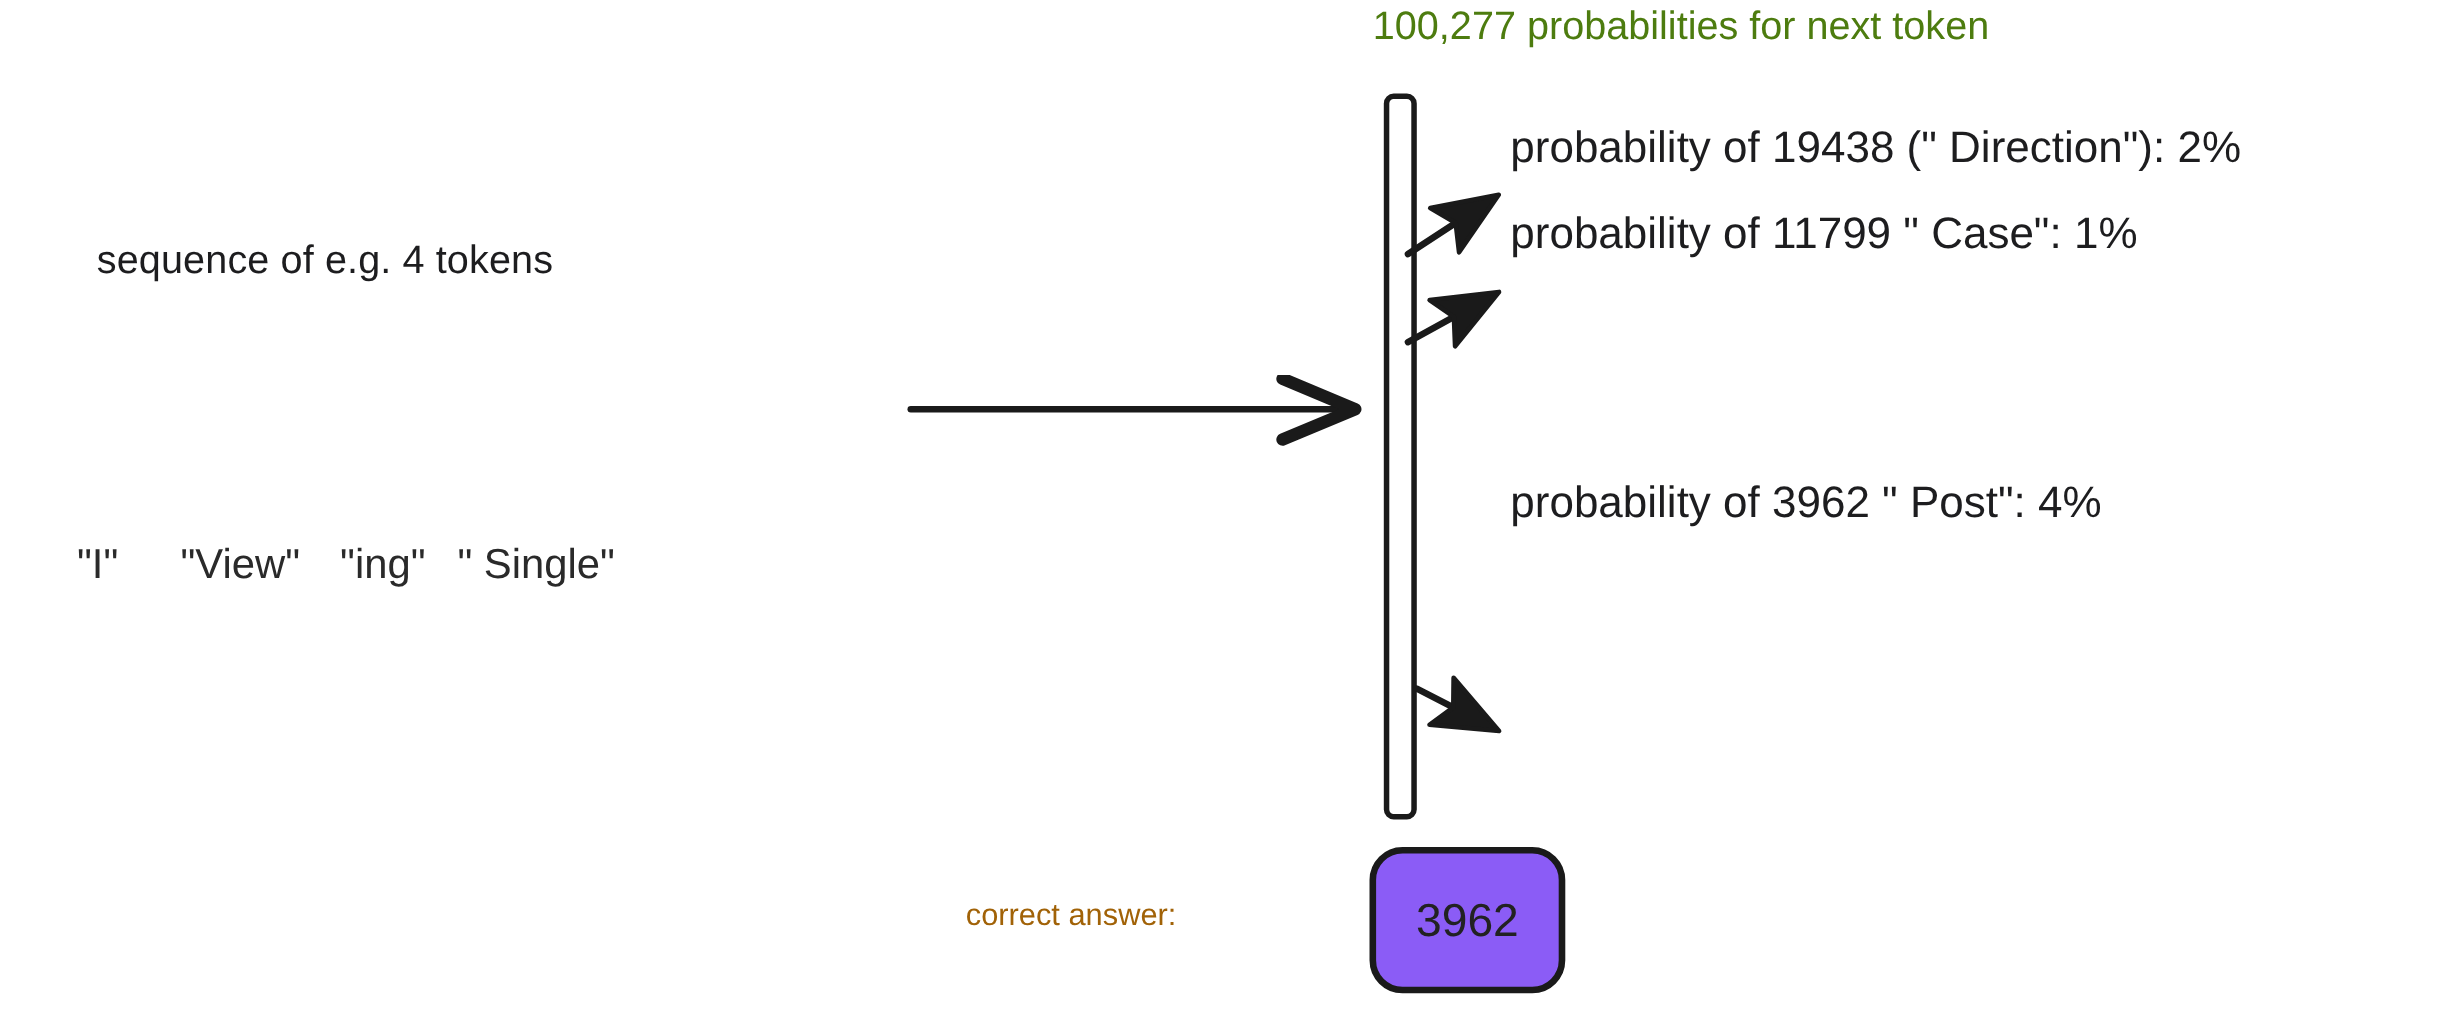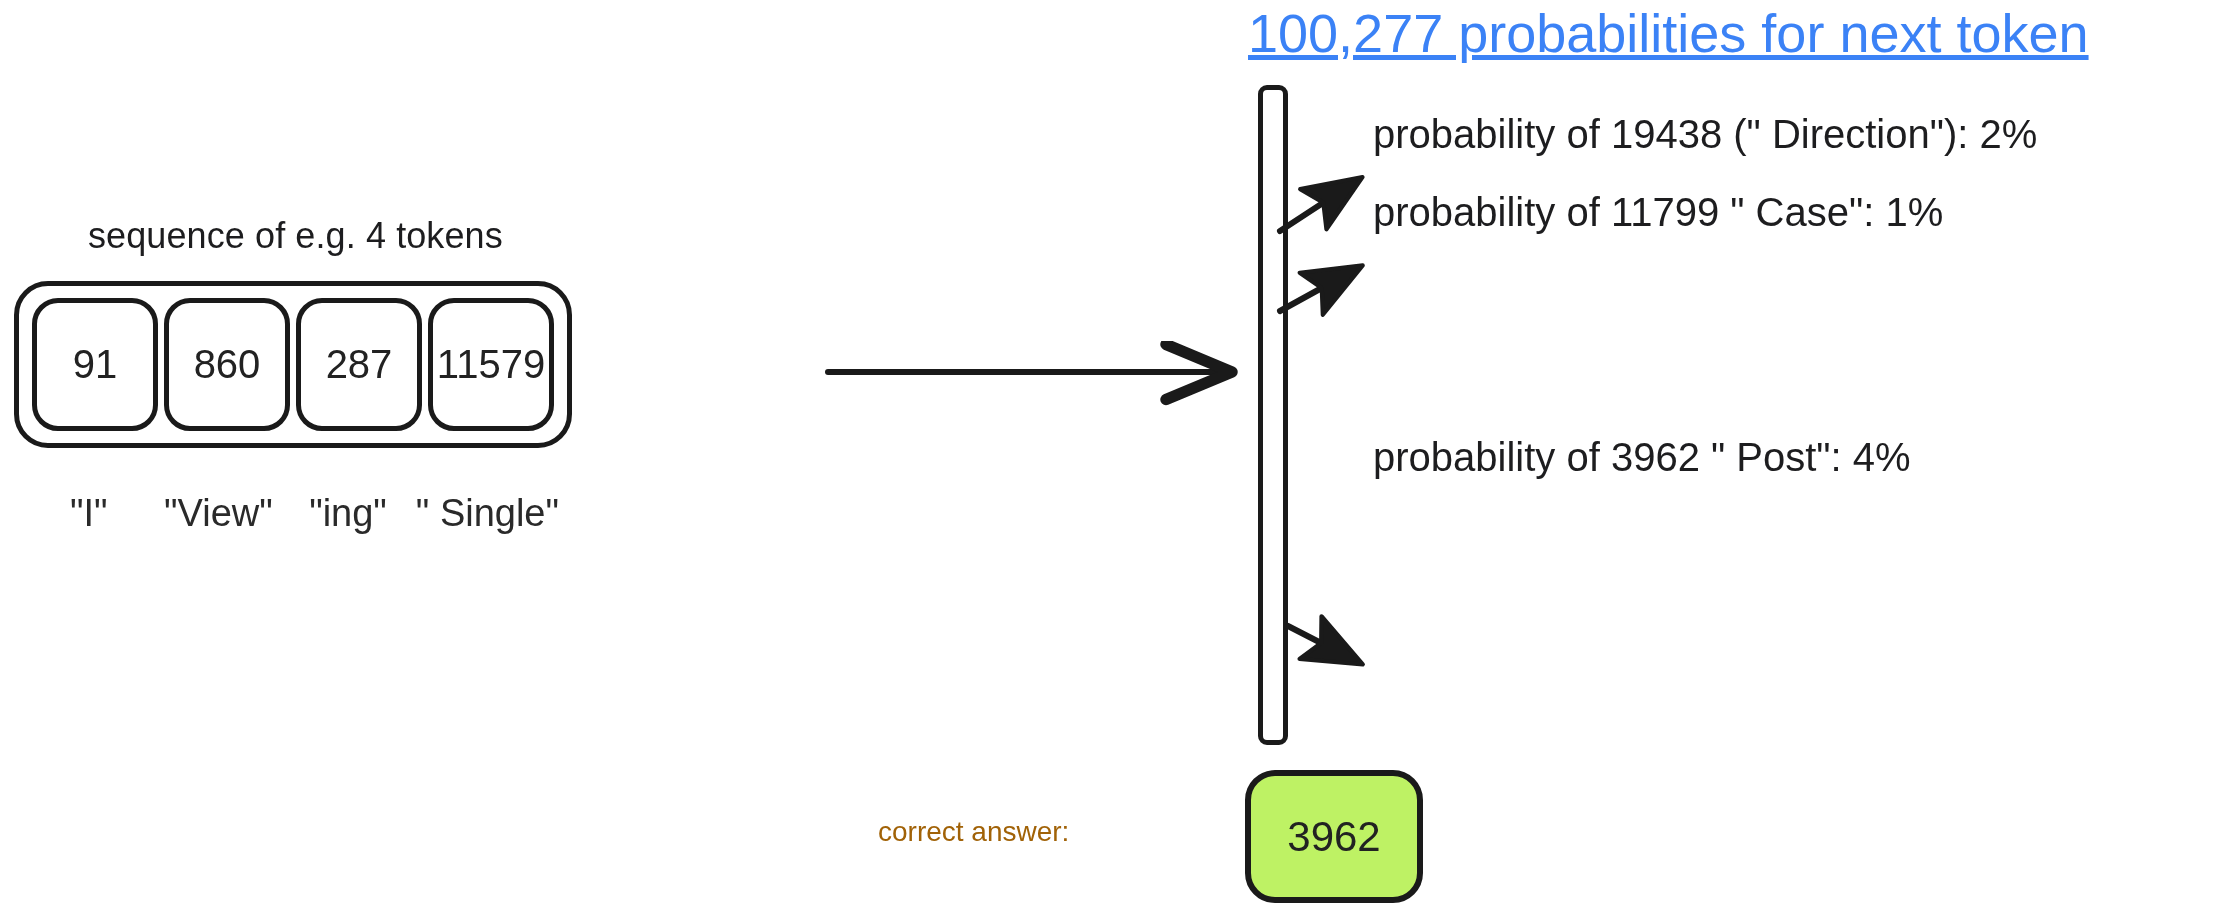--- a/index.html
+++ b/index.html
@@ -22,24 +22,23 @@
   .abs { position: absolute; }
 
   
   .caption {
     font-size: 36px;
     color: #1d1d1f;
     white-space: nowrap;
     letter-spacing: 0.1px;
   }
   .title {
-    font-size: 54px;
-    color: #3b82f6;
-    white-space: nowrap;
-    text-decoration: underline;
+    font-size: 36px;
+    color: #4d7c0f;
+    white-space: nowrap;
   }
   .prob-label {
     font-size: 40px;
     color: #1d1d1f;
     white-space: nowrap;
   }
   .token-label {
     font-size: 38px;
     color: #2a2a2a;
     text-align: center;
@@ -127,43 +126,35 @@
 
   
   #correct-answer-box {
     left: 1245px;
     top: 770px;
     width: 178px;
     height: 133px;
     border: 6px solid #1a1a1a;
     border-radius: 30px;
     box-sizing: border-box;
-    background: #bef264;
+    background: #8b5cf6;
     display: flex;
     align-items: center;
     justify-content: center;
     font-size: 42px;
     color: #222222;
   }
 </style>
 </head>
 <body>
 
 <div id="canvas">
 
   <div class="abs caption" style="left:88px; top:215px;">sequence of e.g. 4 tokens</div>
 
-  <div class="abs" id="token-sequence-outer">
-    <div id="token-row">
-      <div class="token-box">91</div>
-      <div class="token-box">860</div>
-      <div class="token-box">287</div>
-      <div class="token-box">11579</div>
-    </div>
-  </div>
 
   <div class="abs" id="token-labels">
     <div class="token-label">"I"</div>
     <div class="token-label">"View"</div>
     <div class="token-label">"ing"</div>
     <div class="token-label">" Single"</div>
   </div>
 
 
   <div class="abs title" style="left:1248px; top:2px;">100,277 probabilities for next token</div>

